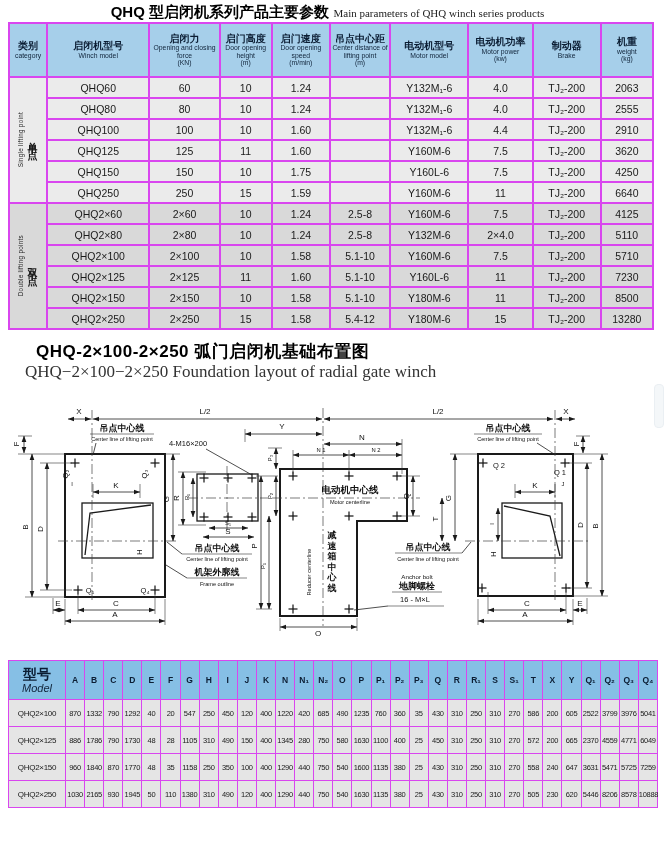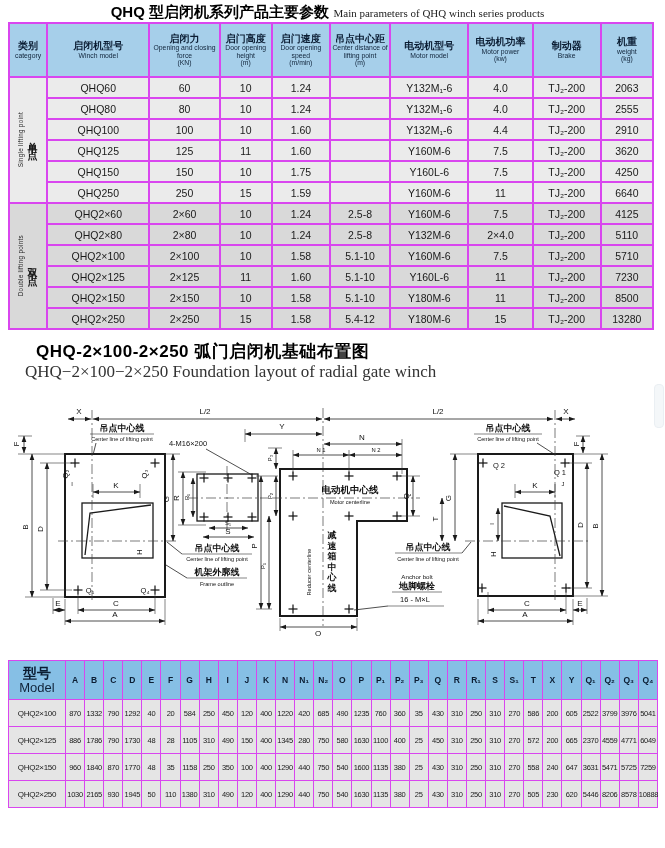--- a/index.html
+++ b/index.html
@@ -27,21 +27,21 @@
   #t1 tr.g1 td{background:#d9d9d9;}
   td.cat span{display:inline-block;vertical-align:middle;}
   .cat-en{writing-mode:vertical-rl;transform:rotate(180deg);font-size:6.3px;color:#222;letter-spacing:0.3px;}
   .cat-zh{writing-mode:vertical-rl;font-size:10px;font-weight:bold;letter-spacing:4px;margin-left:1px;}
 
   
   #t2{top:660px;left:8px;}
   #t2 table{width:650px;table-layout:fixed;border-spacing:1.5px;}
   #t2 th{background:#86bfe5;font-size:8.5px;font-weight:bold;height:38px;text-align:center;color:#0b1d33;padding:0;}
   #t2 th .hz{font-size:14px;}
-  #t2 th .he{font-size:13px;}
+  #t2 th .he{font-size:11px;font-style:italic;}
   #t2 td{background:#e5e5e5;font-size:7.5px;text-align:center;height:26px;letter-spacing:-0.3px;color:#1a1a1a;white-space:nowrap;padding:0;overflow:visible;}
   #t2 td.mdl{font-size:8px;}
 
   
   #diag{top:386px;left:10px;}
   svg text{fill:#111;font-family:"Liberation Sans",sans-serif;}
   .thk{fill:none;stroke:#1a1a1a;stroke-width:2;}
   .med{fill:none;stroke:#1a1a1a;stroke-width:1.3;}
   .ext{stroke:#333;stroke-width:0.6;fill:none;}
   .dim{stroke:#222;stroke-width:0.8;fill:none;marker-start:url(#ar);marker-end:url(#ar);}
@@ -595,21 +595,21 @@
       </thead>
     <tbody id="t2-body">
         <tr>
           <td class="mdl">QHQ2×100</td>
           <td>870</td>
           <td>1332</td>
           <td>790</td>
           <td>1292</td>
           <td>40</td>
           <td>20</td>
-          <td>584</td>
+          <td>547</td>
           <td>250</td>
           <td>450</td>
           <td>120</td>
           <td>400</td>
           <td>1220</td>
           <td>420</td>
           <td>685</td>
           <td>490</td>
           <td>1235</td>
           <td>760</td>

